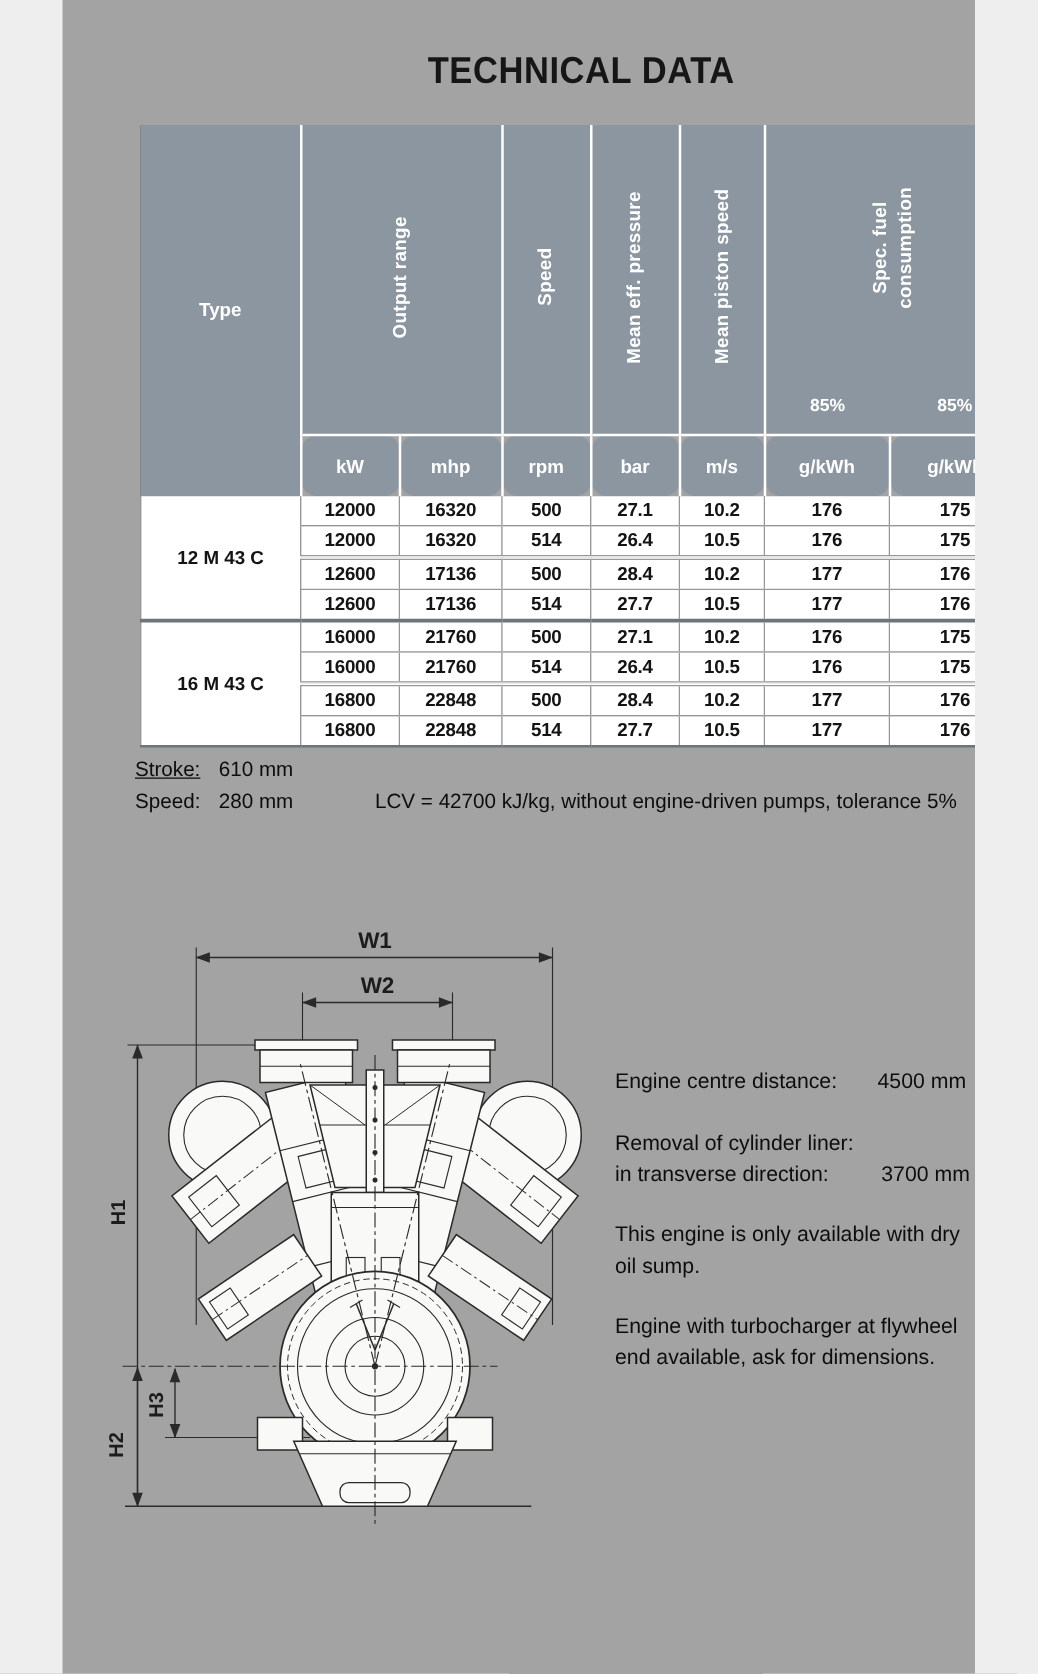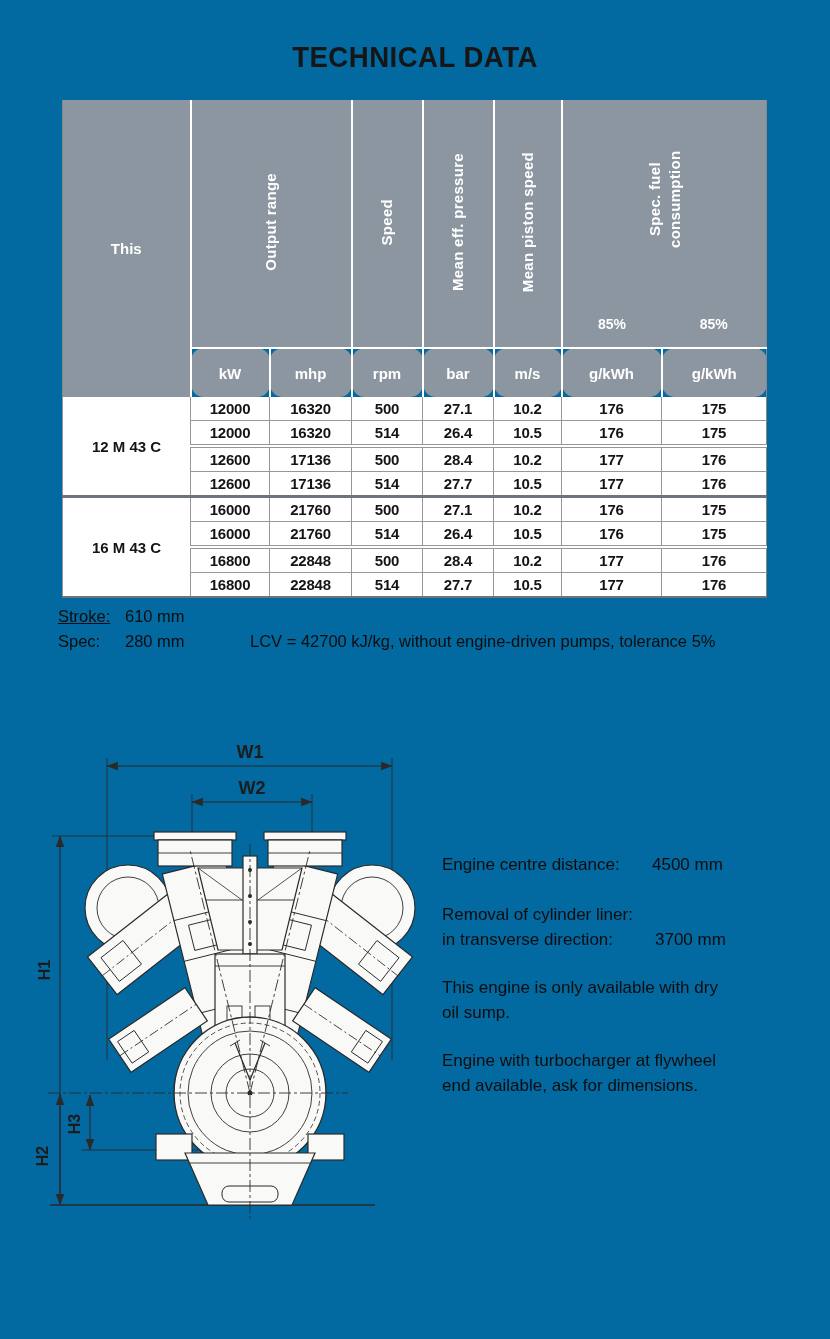--- a/index.html
+++ b/index.html
@@ -1,17 +1,17 @@
 <!DOCTYPE html>
 <html><head>
 <meta charset="utf-8">
 <style>
   html,body { margin:0; padding:0; }
   body { background:#eee; font-family:"Liberation Sans", sans-serif; }
-  .page { position:relative; width:830px; height:1339px; background:#0369a1; overflow:hidden;
+  .page { position:relative; width:730px; height:1339px; background:#a3a3a3; overflow:hidden;
           margin:0 auto; color:#111; }
 
   .title { position:absolute; top:40px; left:0; width:830px; text-align:center;
            font-size:30px; font-weight:bold; letter-spacing:0.5px; color:#161616;
            transform:scaleX(0.92); }
 
   
   table.datatable { position:absolute; left:62px; top:100px; width:704px;
                     border-collapse:collapse; table-layout:fixed;
                     border-left:1.5px solid #83888d; border-right:1.5px solid #83888d; }
@@ -60,21 +60,21 @@
         <col style="width:79px">
         <col style="width:82px">
       <col style="width:71px">
         <col style="width:71px">
         <col style="width:68px">
       <col style="width:100px">
         <col style="width:105px">
     </colgroup>
     <tbody>
       <tr>
-        <th rowspan="3" style="height:295px"><span>This</span></th>
+        <th rowspan="3" style="height:295px"><span>Type</span></th>
         <th colspan="2" rowspan="2" class="th-bl" style="height:247px"><span class="vlabel">Output range</span></th>
         <th rowspan="2" class="th-bl"><span class="vlabel">Speed</span></th>
         <th rowspan="2" class="th-bl"><span class="vlabel">Mean eff. pressure</span></th>
         <th rowspan="2" class="th-bl"><span class="vlabel">Mean piston speed</span></th>
         <th colspan="2" class="th-bl" style="height:200px"><span class="vlabel wrap2">Spec. fuel consumption</span></th>
       </tr>
       <tr>
         <th class="sub th-bl">85%</th>
         <th class="sub">85%</th>
       </tr>
@@ -164,21 +164,21 @@
         <td>176</td>
       </tr>
     </tbody>
   </table>
 
   <div class="note-line" style="left:58px; top:607px;text-decoration:underline;">
     <span>Stroke:</span>
     <span class="note-val">610 mm</span>
   </div>
   <div class="note-line" style="left:58px; top:632px;">
-    <span>Spec:</span>
+    <span>Speed:</span>
     <span class="note-val">280 mm</span>
   </div>
   <div class="note-line" style="left:250px; top:632px;">LCV = 42700 kJ/kg, without engine-driven pumps, tolerance 5%</div>
 
   <svg class="drawing" viewBox="0 0 400 490">
     <defs>
       <marker id="arw" viewBox="0 0 10 8" markerWidth="11" markerHeight="9" refX="9.5" refY="4" orient="auto-start-reverse">
         <path d="M0.5,0.5 L10,4 L0.5,7.5 Z" fill="#2a2a2a" stroke="none"></path>
       </marker>
     </defs>

